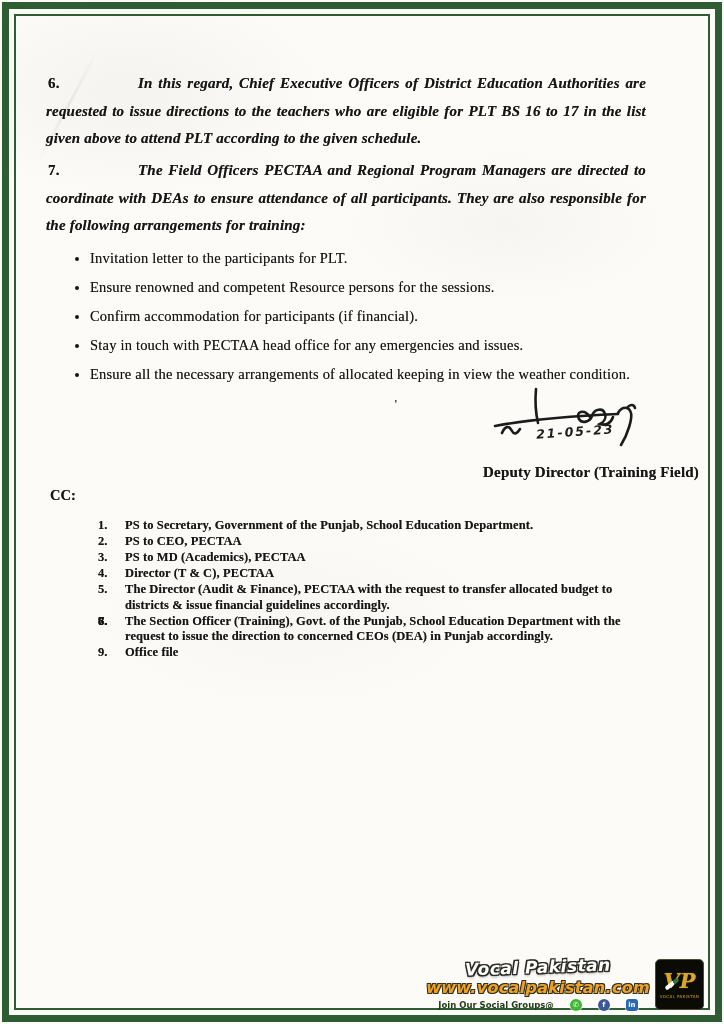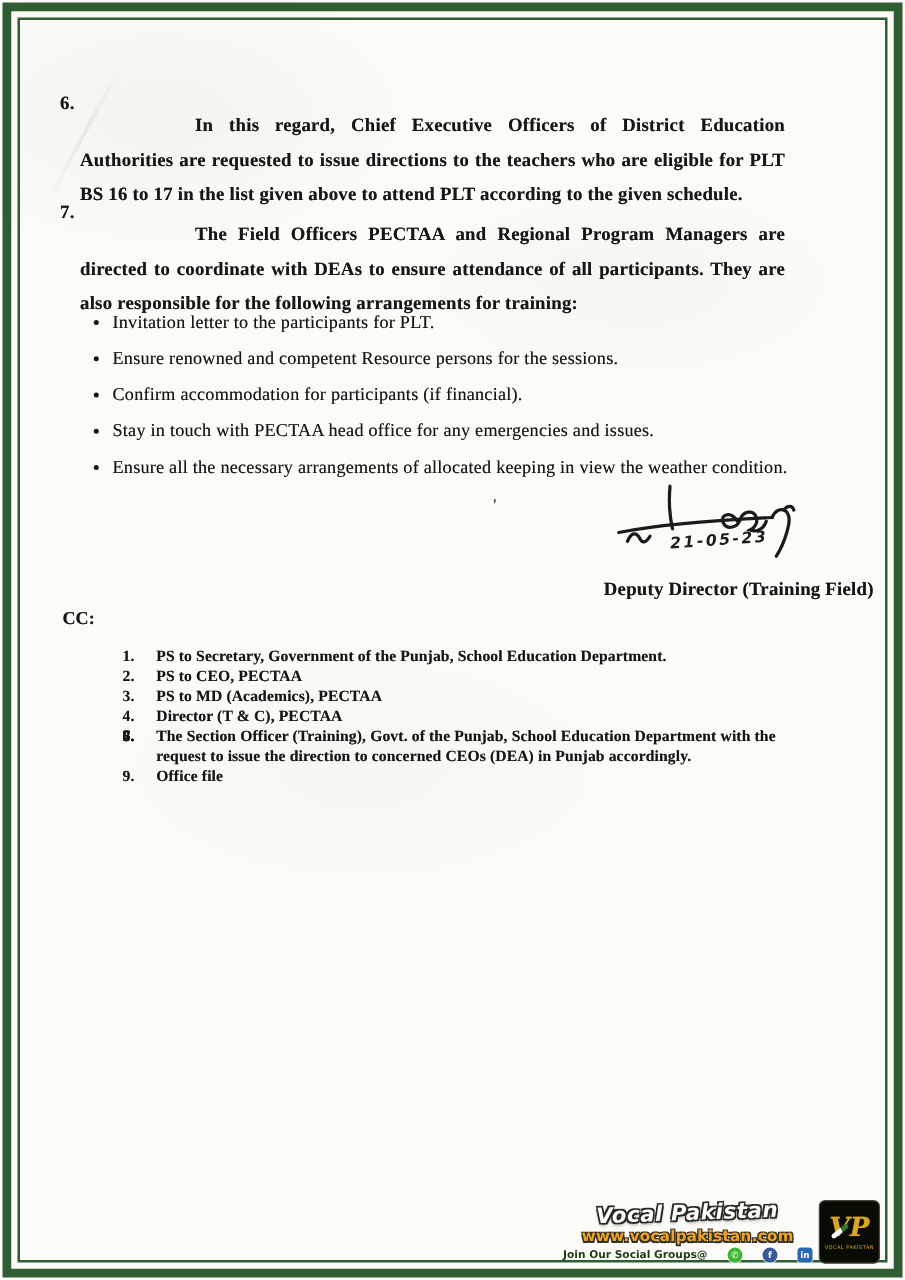--- a/index.html
+++ b/index.html
@@ -41,21 +41,21 @@
   }
   .para{
     position:relative;
     font-weight:700;
     font-size:15px;
     line-height:27.5px;
     letter-spacing:.2px;
     text-shadow:0 0 .5px rgba(20,20,20,.65);
   }
   .para .pnum{ position:absolute; left:2px; top:0; }
-  .para .ptext{ margin:18px; text-indent:92px; text-align:justify; }
+  .para .ptext{ margin:0; text-indent:92px; text-align:justify;font-style:italic; }
   .p6{ position:absolute; top:70px; left:0; width:600px; }
   .p7{ position:absolute; top:157px; left:0; width:600px; }
   .bullets{
     position:absolute; top:250px; left:12px; width:580px;
     margin:0; padding:0 0 0 32px;
     font-weight:400; font-size:14.5px;
     letter-spacing:.2px;
     text-shadow:0 0 .5px rgba(20,20,20,.6);
   }
   .bullets li{ margin:0 0 12.5px 0; line-height:16.5px; }
@@ -111,25 +111,26 @@
     letter-spacing:.5px;
     transform:rotate(-2deg);
     text-shadow:
       -1.3px -1.3px 0 #2a2a22, 1.3px -1.3px 0 #2a2a22,
       -1.3px 1.3px 0 #2a2a22, 1.3px 1.3px 0 #2a2a22,
       0 2px 3px rgba(0,0,0,.45);
   }
   .wm-url{
     margin-top:1px;
     font-family:"DejaVu Sans", sans-serif;
-    font-weight:700; font-size:12px;
+    font-weight:700; font-size:16px;
     color:#f0a224; letter-spacing:.3px;
     text-shadow:
       -1px -1px 0 #33301f, 1px -1px 0 #33301f,
       -1px 1px 0 #33301f, 1px 1px 0 #33301f;
+    font-style: italic;
   }
   .wm-social{
     margin-top:2px;
     display:flex; align-items:center; justify-content:center; gap:16px;
     font-family:"DejaVu Sans", sans-serif;
     font-weight:700; font-size:8.5px; color:#1e3a17;
   }
   .wm-icon{
     display:inline-flex; align-items:center; justify-content:center;
     width:12px; height:12px; border-radius:50%;
@@ -216,21 +217,21 @@
       <div class="sig-title">Deputy Director (Training Field)</div>
     </div>
 
     <div class="cc-label">CC:</div>
 
     <ol class="cc-list">
       <li><span class="ccnum">1.</span><span class="cctext">PS to Secretary, Government of the Punjab, School Education Department.</span></li>
       <li><span class="ccnum">2.</span><span class="cctext">PS to CEO, PECTAA</span></li>
       <li><span class="ccnum">3.</span><span class="cctext">PS to MD (Academics), PECTAA</span></li>
       <li><span class="ccnum">4.</span><span class="cctext">Director (T &amp; C), PECTAA</span></li>
-      <li><span class="ccnum">5.</span></li>
+      <li><span class="ccnum">5.</span><span class="cctext">The Director (Audit &amp; Finance), PECTAA with the request to transfer allocated budget to districts &amp; issue financial guidelines accordingly.</span></li>
       <li><span class="ccnum">6.</span></li>
       <li><span class="ccnum">7.</span></li>
       <li><span class="ccnum">8.</span><span class="cctext">The Section Officer (Training), Govt. of the Punjab, School Education Department with the request to issue the direction to concerned CEOs (DEA) in Punjab accordingly.</span></li>
       <li><span class="ccnum">9.</span><span class="cctext">Office file</span></li>
     </ol>
   </div>
 
   <div class="watermark">
     <div class="wm-left">
       <div class="wm-title">Vocal Pakistan</div>

